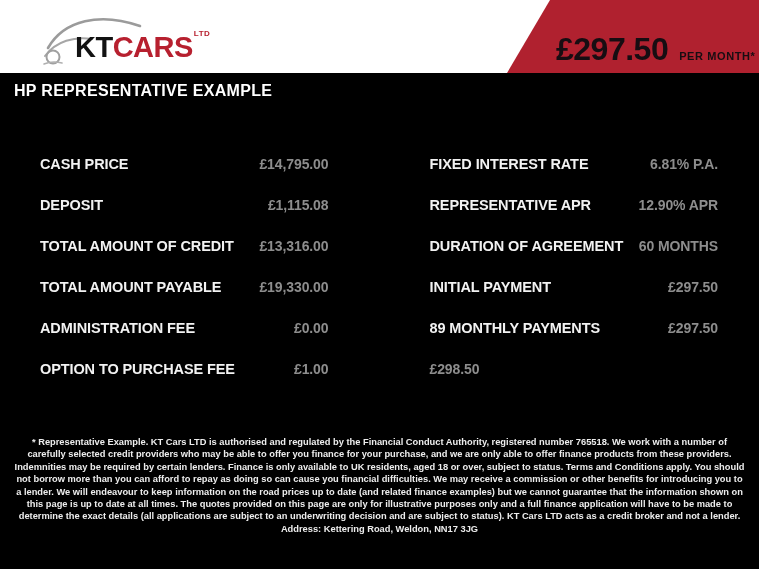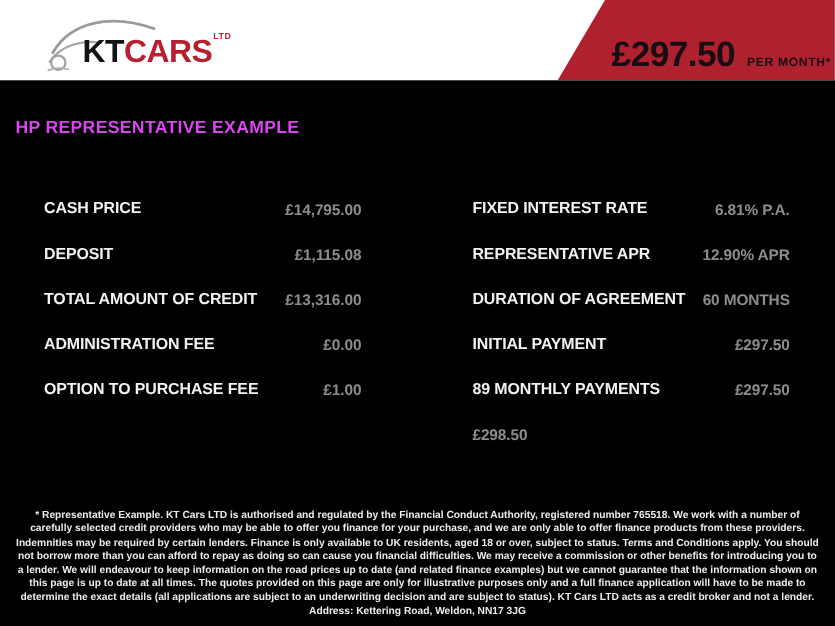--- a/index.html
+++ b/index.html
@@ -86,25 +86,25 @@
     font-size: 11px;
     font-weight: 700;
     color: #170d12;
     letter-spacing: 0.6px;
     margin-left: 11px;
     line-height: 0;
   }
 
   
   .page-title {
-    color: #d946ef;
+    color: #ffffff;
     font-size: 16px;
     font-weight: 700;
     letter-spacing: 0.3px;
-    padding: 34px 0 0 14px;
+    padding: 8px 0 0 14px;
     line-height: 20px;
   }
 
   .finance-table {
     display: flex;
     margin-top: 42px;
     padding-left: 40px;
     padding-right: 41px;
     gap: 101px;
   }
@@ -173,20 +173,24 @@
     </div>
     <div class="finance-row">
       <span class="finance-label">DEPOSIT</span>
       <span class="finance-value">£1,115.08</span>
     </div>
     <div class="finance-row">
       <span class="finance-label">TOTAL AMOUNT OF CREDIT</span>
       <span class="finance-value">£13,316.00</span>
     </div>
     <div class="finance-row">
+      <span class="finance-label">TOTAL AMOUNT PAYABLE</span>
+      <span class="finance-value">£19,330.00</span>
+    </div>
+    <div class="finance-row">
       <span class="finance-label">ADMINISTRATION FEE</span>
       <span class="finance-value">£0.00</span>
     </div>
     <div class="finance-row">
       <span class="finance-label">OPTION TO PURCHASE FEE</span>
       <span class="finance-value">£1.00</span>
     </div>
   </div>
 
   <div class="finance-col">

